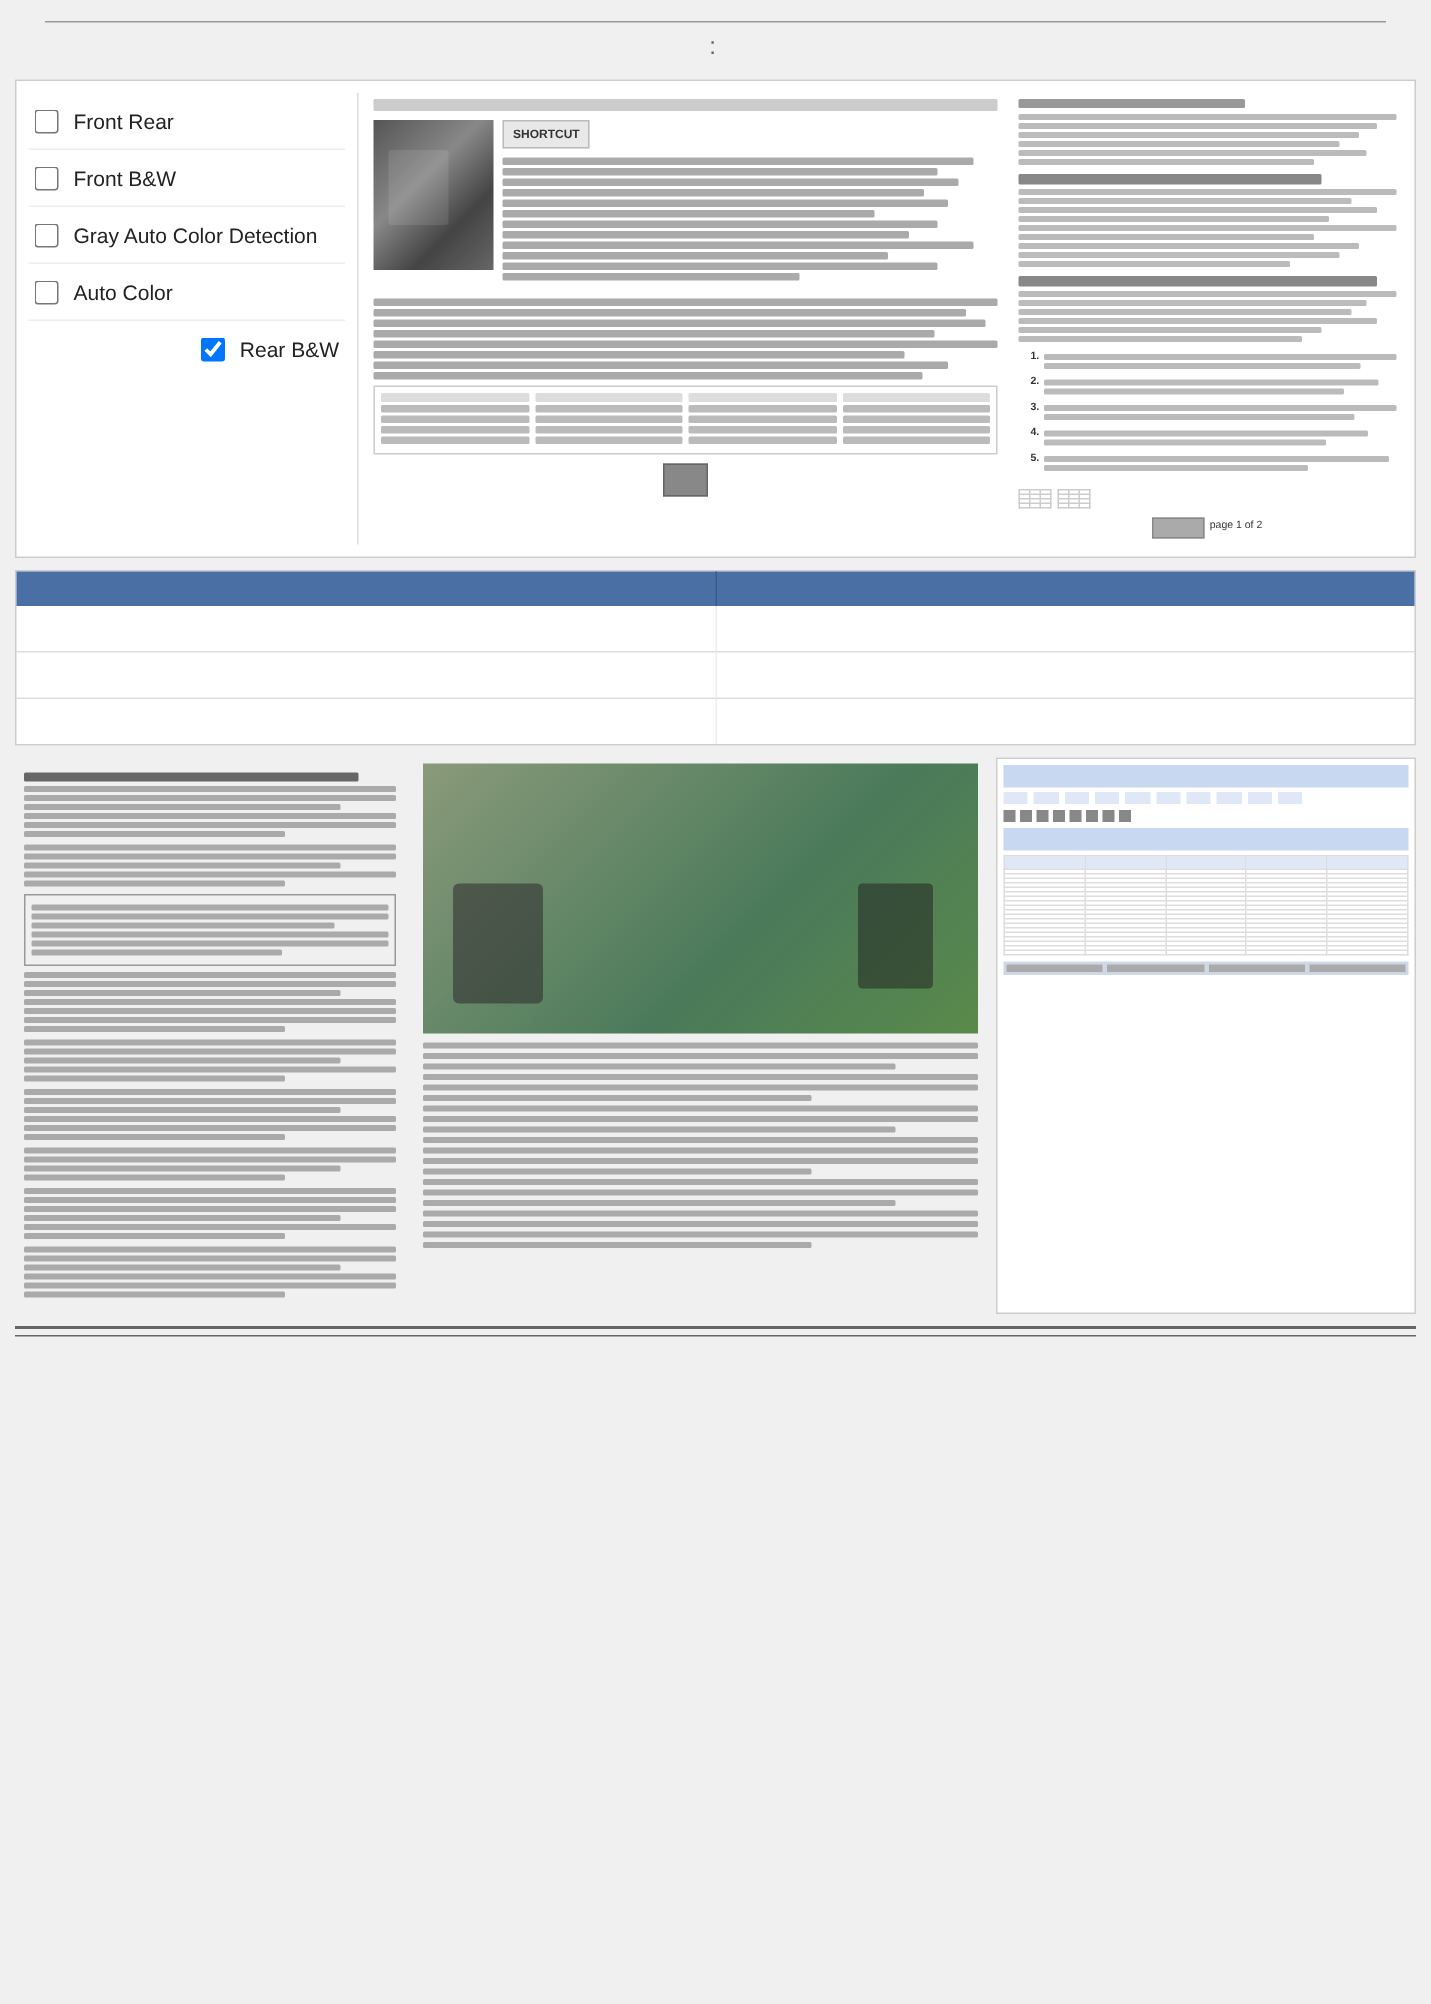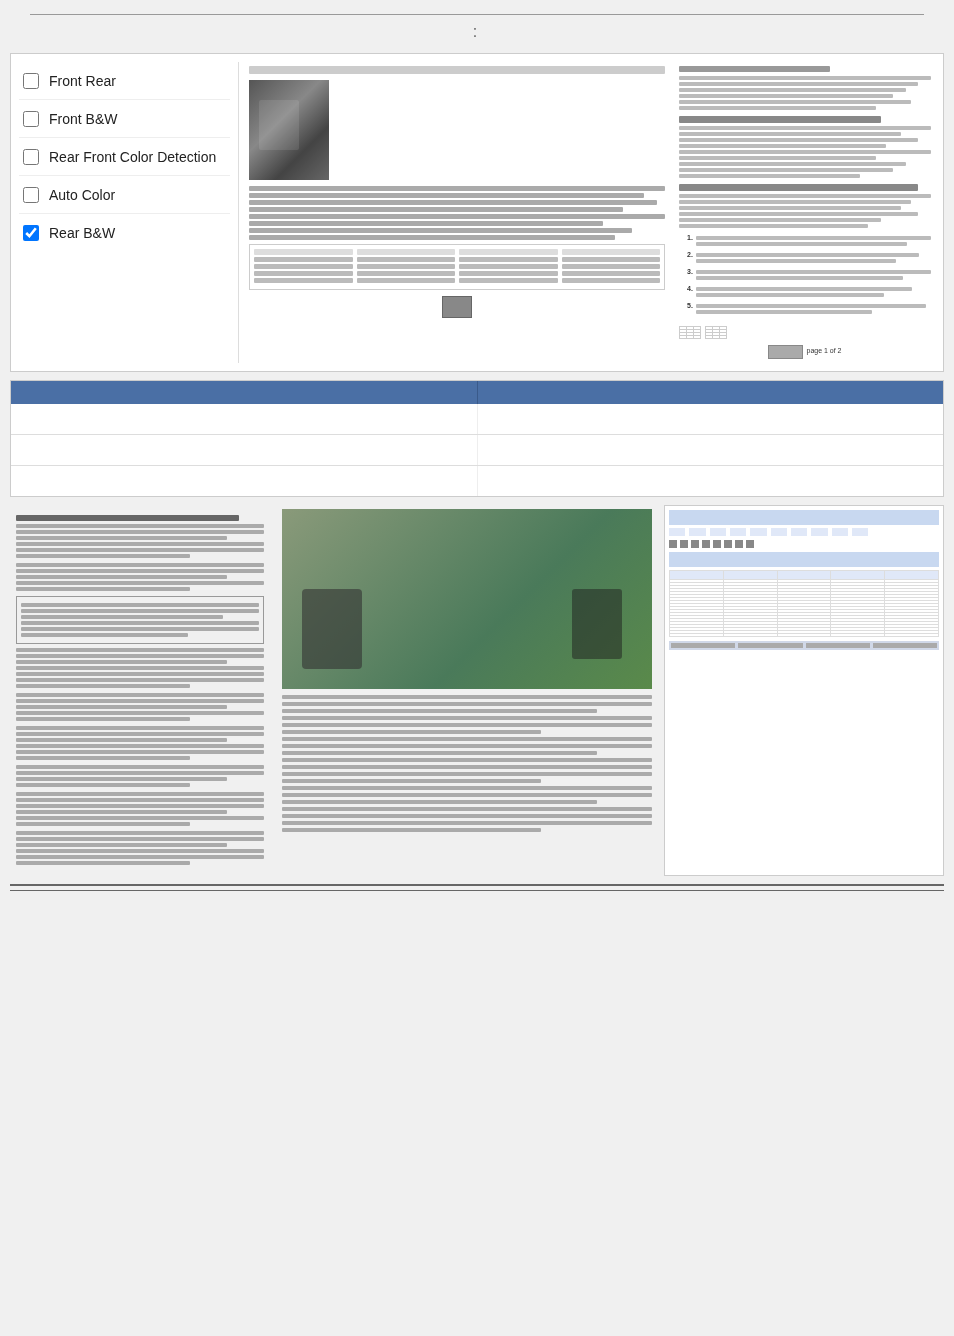--- a/index.html
+++ b/index.html
@@ -42,21 +42,21 @@
     }
 
     .checkbox-item {
       display: flex;
       align-items: center;
       padding: 6px 4px;
       border-bottom: 1px solid #eee;
       gap: 10px;
       min-height: 38px;
     }
-    .checkbox-item:last-child { border-bottom: none; }
+    .checkbox-item:last-child { border-bottom: none; justify-content: flex-end; }
 
     .checkbox-item input[type="checkbox"] {
       width: 16px;
       height: 16px;
       flex-shrink: 0;
     }
 
     .checkbox-label {
       font-size: 14px;
       font-weight: 500;
@@ -425,41 +425,58 @@
         <span class="checkbox-label">Front Rear</span>
       </div>
 
       <div class="checkbox-item">
         <input type="checkbox" style="">
         <span class="checkbox-label">Front B&amp;W</span>
       </div>
 
       <div class="checkbox-item">
         <input type="checkbox" style="">
-        <span class="checkbox-label">Rear Front Color Detection</span>
+        <span class="checkbox-label">Gray Auto Color Detection</span>
       </div>
 
       <div class="checkbox-item">
         <input type="checkbox" style="">
         <span class="checkbox-label">Auto Color</span>
       </div>
 
 
       <div class="checkbox-item">
         <input type="checkbox" checked="" style="">
         <span class="checkbox-label">Rear B&amp;W</span>
       </div>
 
     </div>
 
     <div class="middle-panel">
       <div class="middle-top-bar"></div>
 
       <div class="middle-image-area">
         <div class="scanner-image"></div>
+        <div class="middle-text-content">
+          <div class="shortcut-box">SHORTCUT</div>
+          <div class="text-lines-group">
+            <div class="middle-text-line" style="width:95%"></div>
+            <div class="middle-text-line" style="width:88%"></div>
+            <div class="middle-text-line" style="width:92%"></div>
+            <div class="middle-text-line" style="width:85%"></div>
+            <div class="middle-text-line" style="width:90%"></div>
+            <div class="middle-text-line" style="width:75%"></div>
+            <div class="middle-text-line" style="width:88%"></div>
+            <div class="middle-text-line" style="width:82%"></div>
+            <div class="middle-text-line" style="width:95%"></div>
+            <div class="middle-text-line" style="width:78%"></div>
+            <div class="middle-text-line" style="width:88%"></div>
+            <div class="middle-text-line" style="width:60%"></div>
+          </div>
+        </div>
       </div>
 
       <div class="middle-text-block">
         <div class="middle-text-line" style="width:100%"></div>
         <div class="middle-text-line" style="width:95%"></div>
         <div class="middle-text-line" style="width:98%"></div>
         <div class="middle-text-line" style="width:90%"></div>
         <div class="middle-text-line" style="width:100%"></div>
         <div class="middle-text-line" style="width:85%"></div>
         <div class="middle-text-line" style="width:92%"></div>

